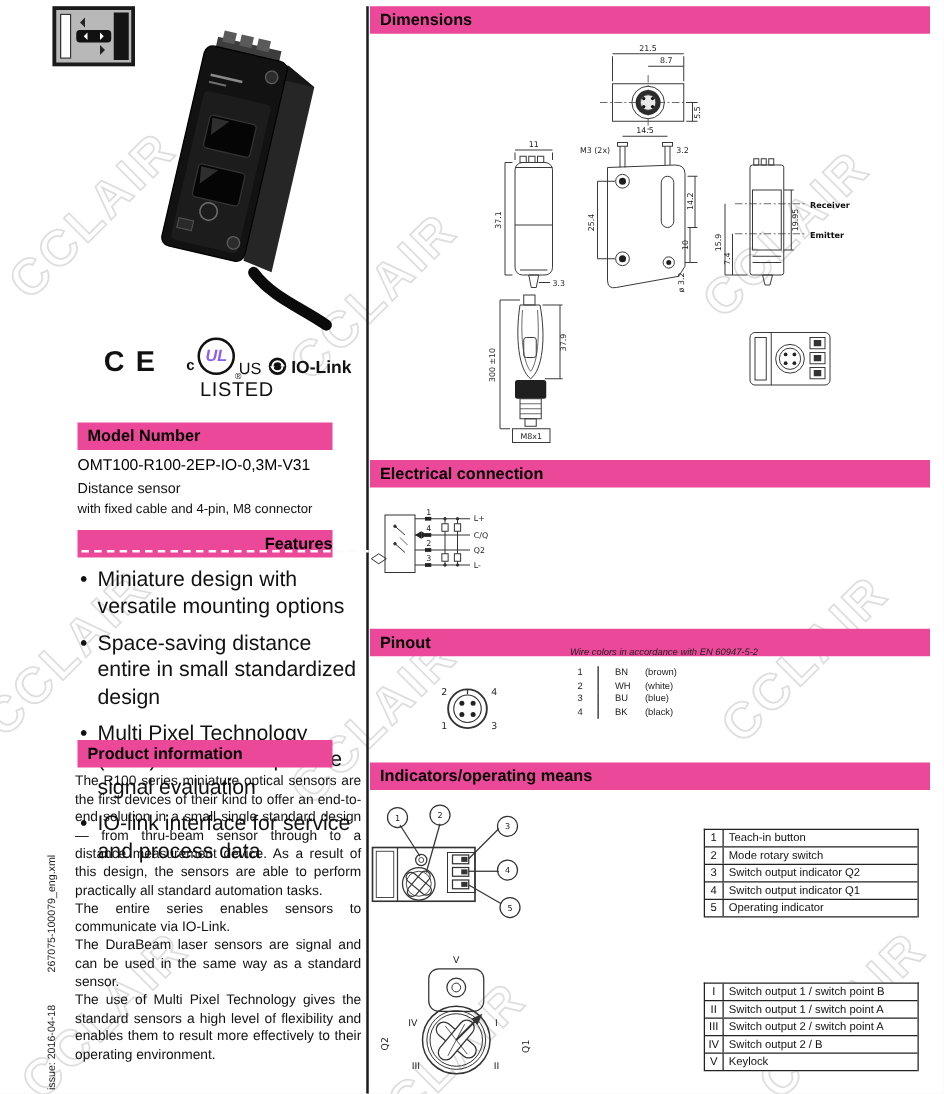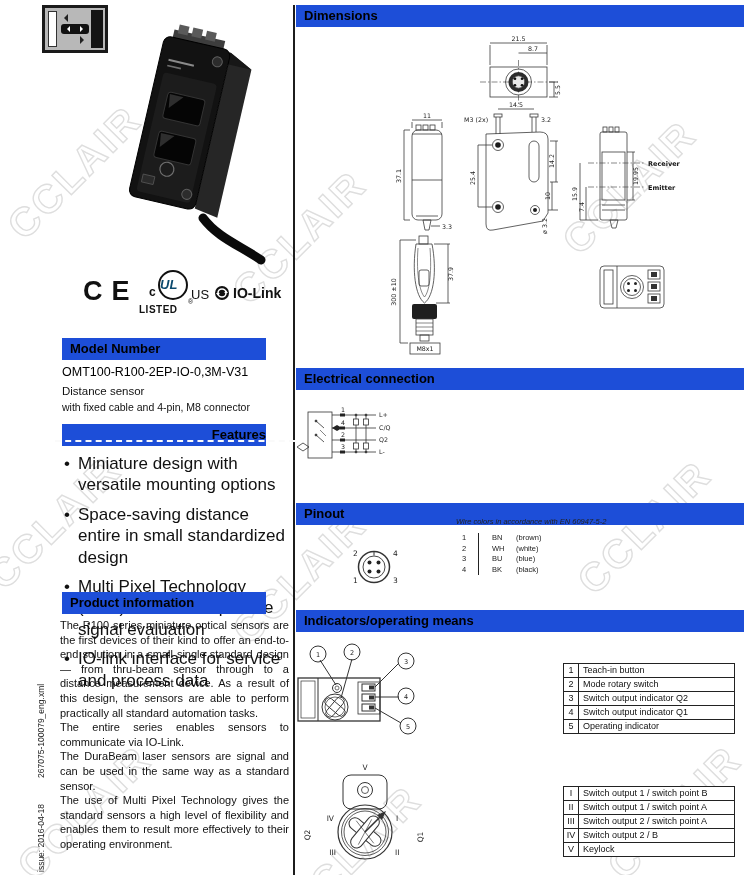--- a/index.html
+++ b/index.html
@@ -5,21 +5,21 @@
   * { margin:0; padding:0; box-sizing:border-box; }
   body { background:#e8e8e8; font-family:"Liberation Sans", sans-serif; }
   .page { position:relative; width:755px; height:875px; background:#ffffff; overflow:hidden; margin:0 auto; }
 
   
   .wm { position:absolute; font:bold 40px "Liberation Sans", sans-serif; letter-spacing:3px;
         color:transparent; -webkit-text-stroke:1.4px #dedede; transform:rotate(-45deg);
         z-index:0; pointer-events:none; }
 
   
-  .bar { position:absolute; height:22px; background:#1d4ed8; color:#000;
+  .bar { position:absolute; height:22px; background:#ec4899; color:#000;
          font:bold 13px/22px "Liberation Sans", sans-serif; padding-left:8px; z-index:2; }
   .left-bar { left:62px; width:204px; }
   .right-bar { left:296px; width:448px; }
 
   .divider { position:absolute; left:293px; top:5px; width:2px; height:870px; background:#1c1c1c; z-index:1; }
 
   .cutline { position:absolute; left:55px; top:440px; width:240px; border-top:2px dashed #fafafa; z-index:3; }
 
   
   .doc-icon { position:absolute; left:42px; top:5px; width:66px; height:48px; background:#b8b8b8;
@@ -31,27 +31,27 @@
   .doc-icon .emblem::after { content:""; position:absolute; right:3px; top:2px; border:3px solid transparent; border-left-color:#fff; }
   .doc-icon .tri-tl { position:absolute; left:15px; top:6px; border:4px solid transparent; border-right-color:#222; }
   .doc-icon .tri-br { position:absolute; right:17px; bottom:6px; border:4px solid transparent; border-left-color:#222; }
 
   
   .vfoot { position:absolute; left:36px; top:872px; transform:rotate(-90deg); transform-origin:0 0;
            white-space:nowrap; font-size:8.5px; color:#222; z-index:2; }
   .vfoot span { margin-right:26px; }
 
   
-  .ce-mark { position:absolute; left:83px; top:276px; font-size:27px; font-weight:600; letter-spacing:9px; color:#111; z-index:2; }
+  .ce-mark { position:absolute; left:83px; top:276px; font-size:23px; font-weight:600; letter-spacing:9px; color:#111; z-index:2; }
   .ul-c   { position:absolute; left:149px; top:285px; font-size:12px; font-weight:bold; color:#111; z-index:2; }
   .ul-circle { position:absolute; left:158px; top:270px; width:30px; height:30px; border:2.5px solid #111;
-               border-radius:50%; font:bold italic 13px/26px "Liberation Sans", sans-serif; color:#0c4a6e; z-index:2; }
+               border-radius:50%; text-align:center; font:bold italic 13px/26px "Liberation Sans", sans-serif; color:#8b5cf6; z-index:2; }
   .ul-us  { position:absolute; left:191px; top:287px; font-size:13px; font-weight:normal; color:#111; z-index:2; }
   .ul-reg { position:absolute; left:188px; top:298px; font-size:7px; color:#111; z-index:2; }
-  .ul-listed { position:absolute; left:139px; top:304px; font-size:10px; font-weight:bold; letter-spacing:0.5px; color:#111; z-index:2; }
+  .ul-listed { position:absolute; left:160px; top:304px; font-size:16px; font-weight:normal; letter-spacing:0.5px; color:#111; z-index:2; }
   .iol-icon { position:absolute; left:215px; top:286px; width:14px; height:14px; border-radius:50%; background:#111; z-index:2; }
   .iol-icon svg { display:block; }
   .iol-text { position:absolute; left:233px; top:285px; font-size:14px; font-weight:bold; color:#111; z-index:2; }
 
   
   .model-number { position:absolute; left:62px; top:365px; font-size:12.5px; font-weight:normal; color:#000; z-index:2; }
   .model-type { position:absolute; left:62px; top:385px; font-size:11.5px; color:#111; z-index:2; }
   .model-sub { position:absolute; left:62px; top:401px; font-size:10.5px; color:#111; z-index:2; }
 
   .features-list { position:absolute; left:62px; top:453px; width:228px; list-style:none; z-index:2; }

